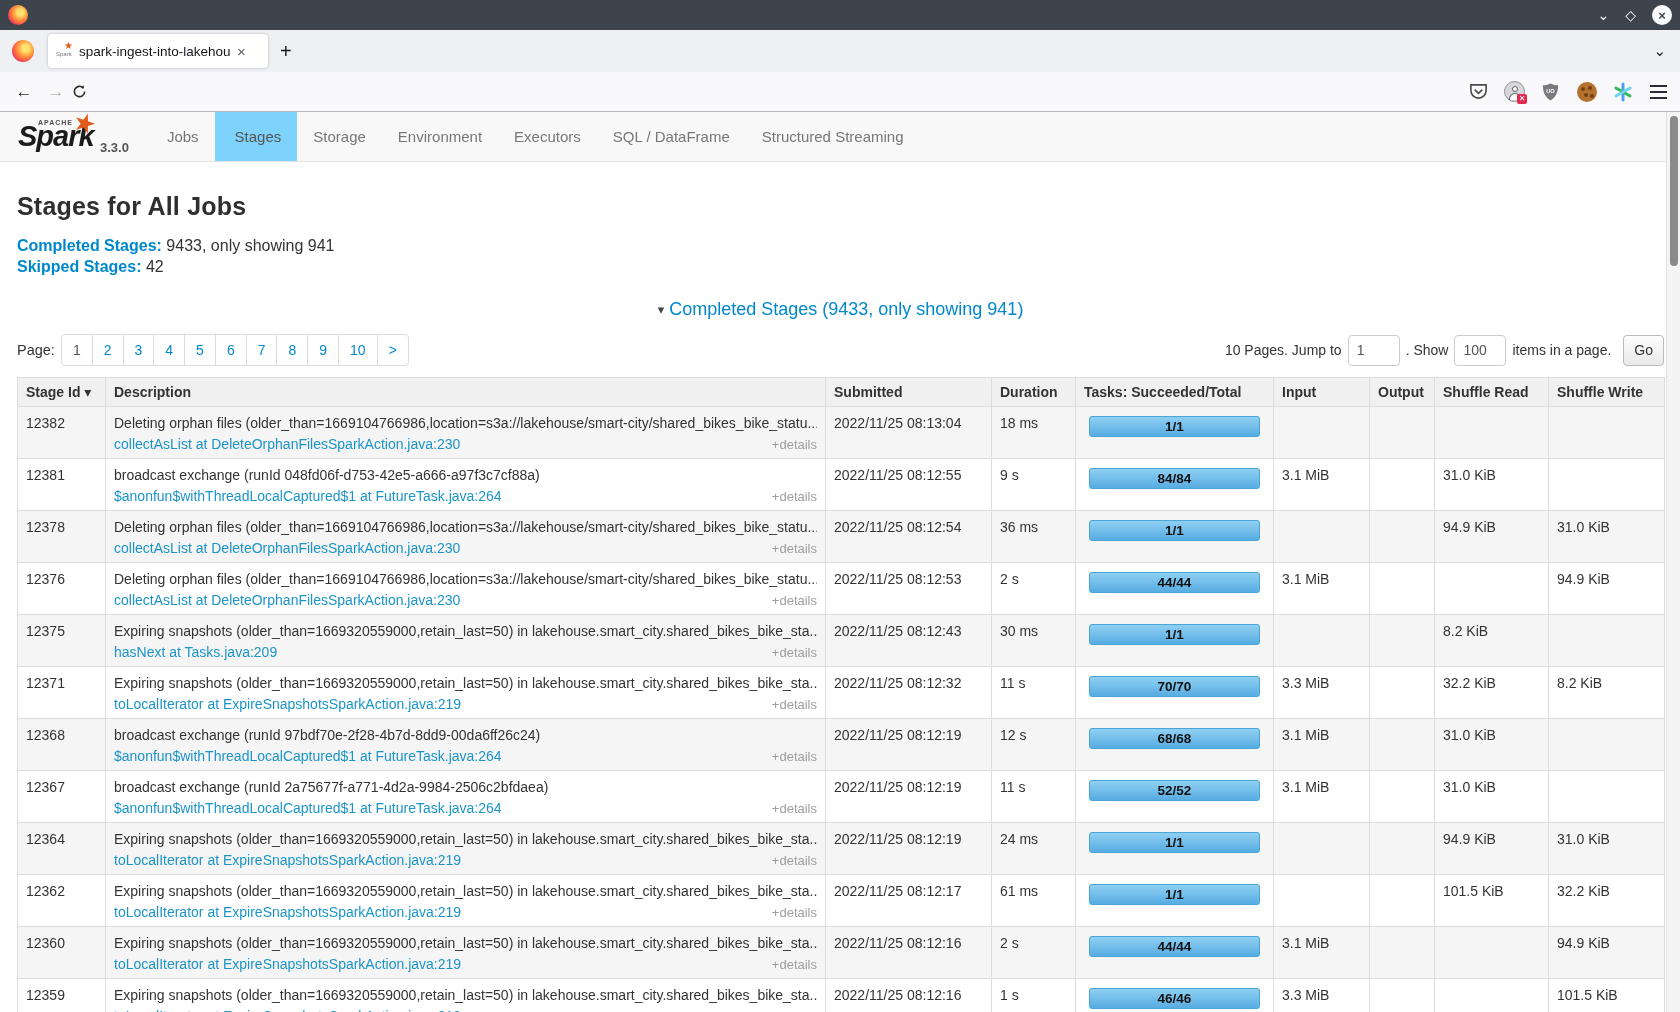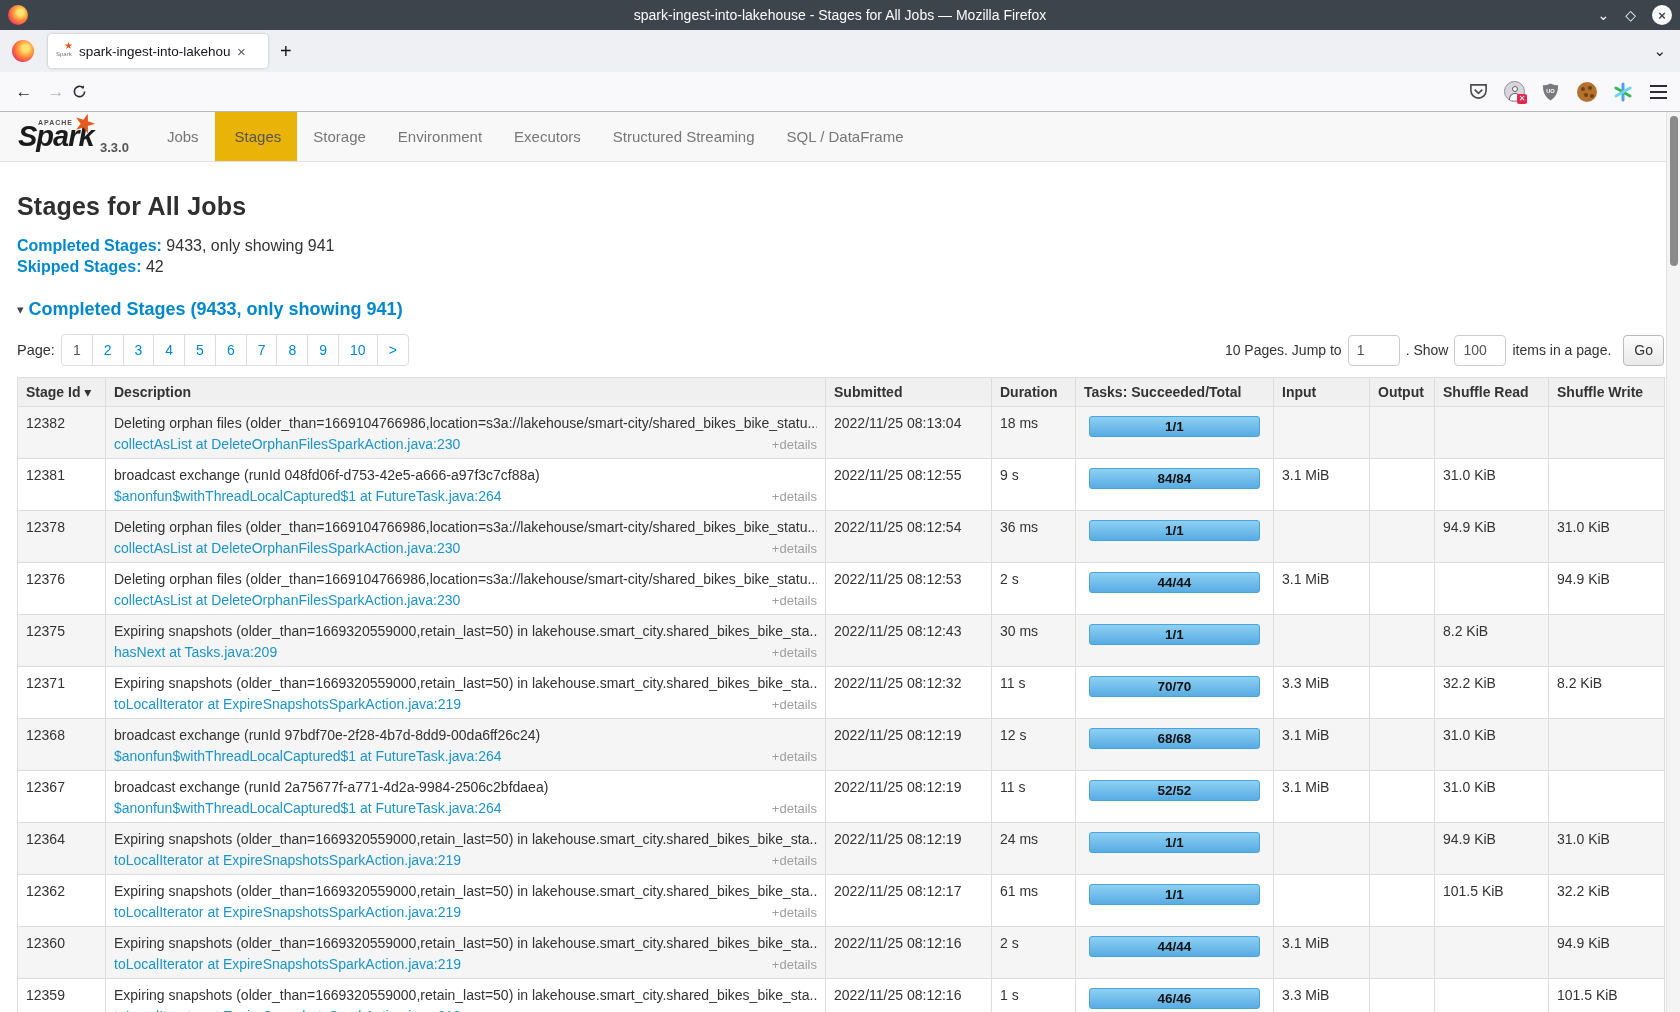--- a/index.html
+++ b/index.html
@@ -52,30 +52,30 @@
 
   
   .spark-navbar { height:50px; background:#f8f8f8; border-bottom:1px solid #e2e2e2; display:flex; align-items:stretch; position:relative; }
   .spark-logo { width:78px; position:relative; margin-left:16px; flex:0 0 auto; }
   .logo-apache { position:absolute; left:22px; top:7px; font-size:7px; letter-spacing:1px; font-weight:bold; color:#4d4d4d; }
   .logo-word { position:absolute; left:2px; top:8px; font-size:29px; font-weight:bold; font-style:italic; color:#1b1b1b; letter-spacing:-1px; }
   .logo-star { position:absolute; right:-2px; top:-4px; color:#e25a1c; font-size:26px; transform:rotate(18deg); }
   .logo-version { align-self:flex-end; font-size:13px; font-weight:bold; color:#555; margin:0 0 6px 6px; flex:0 0 auto; }
   .nav-items { display:flex; list-style:none; margin-left:22px; }
   .nav-item { padding:0 16px; line-height:49px; font-size:15px; color:#777; cursor:pointer; white-space:nowrap; }
-  .nav-item.active { background:#eab308; color:#555;padding-left:20px; }
+  .nav-item.active { background:#7dd3fc; color:#555;padding-left:20px; }
   .app-label { position:absolute; right:24px; line-height:49px; font-size:15px; color:#6e7b85; }
   .app-label b { color:#62707a; }
 
   
   .content { padding:0 16px 0 17px; }
   .page-title { font-size:25px; font-weight:bold; color:#2f2f2f; margin:30px 0 14px 0; letter-spacing:.2px; }
   .stat-line { font-size:16px; color:#333; line-height:21px; }
   .stat-line b { color:#0088cc; }
-  .section-title { margin-top:22px; font-size:18px; font-weight:bold; color:#0088cc; cursor:pointer; }
+  .section-title { margin-top:22px; font-size:18px; font-weight:normal; color:#0088cc; cursor:pointer;text-align:center; }
   .section-title .arrow { color:#444; font-size:13px; margin-right:5px; vertical-align:1px; }
 
   .controls-row { margin-top:13px; display:flex; align-items:center; height:34px; }
   .page-label { font-size:14.5px; color:#333; margin-right:6px; }
   .page-group { display:inline-flex; border:1px solid #ddd; border-radius:4px; overflow:hidden; background:#fff; }
   .page-btn { padding:7px 11px; font-size:14px; color:#0088cc; border-left:1px solid #ddd; cursor:pointer; }
   .page-btn:first-child { border-left:none; }
   .page-btn.current { color:#555; }
   .right-controls { margin-left:auto; display:flex; align-items:center; gap:6px; font-size:14px; color:#333; }
   .jump-input { width:52px; height:31px; border:1px solid #ccc; border-radius:4px; font-size:14px; padding-left:8px; color:#555; font-family:inherit; }
@@ -98,21 +98,20 @@
   .scrollbar { position:absolute; top:112px; right:0; width:14px; bottom:0; background:#f4f4f4; border-left:1px solid #e2e2e2; }
   .scroll-thumb { position:absolute; top:4px; left:3px; width:8px; height:150px; background:#8a8a8a; border-radius:4px; }
 
   svg { display:block; }
 </style>
 </head>
 <body>
 
 <div class="titlebar">
   <div class="fx-logo"></div>
-  <div class="win-title">spark-ingest-into-lakehouse - Stages for All Jobs — Mozilla Firefox</div>
   <div class="win-controls">
     <span class="win-btn">⌄</span>
     <span class="win-btn">◇</span>
     <span class="win-close">×</span>
   </div>
 </div>
 
 <div class="tabbar">
   <div class="fx-view"></div>
   <div class="tab">
@@ -187,22 +186,22 @@
     <span class="logo-word">Spark</span>
     <span class="logo-star">★</span>
   </div>
   <span class="logo-version">3.3.0</span>
   <ul class="nav-items" id="nav-items">
       <li class="nav-item">Jobs</li>
       <li class="nav-item active">Stages</li>
       <li class="nav-item">Storage</li>
       <li class="nav-item">Environment</li>
       <li class="nav-item">Executors</li>
+      <li class="nav-item">SQL / DataFrame</li>
       <li class="nav-item">Structured Streaming</li>
-      <li class="nav-item">SQL / DataFrame</li>
     </ul>
 </div>
 
 <div class="content">
   <h1 class="page-title">Stages for All Jobs</h1>
 
   <div class="stat-line"><b>Completed Stages:</b><span> 9433, only showing 941</span></div>
   <div class="stat-line"><b>Skipped Stages:</b><span> 42</span></div>
 
   <div class="section-title"><span class="arrow">▾</span><span>Completed Stages (9433, only showing 941)</span></div>

